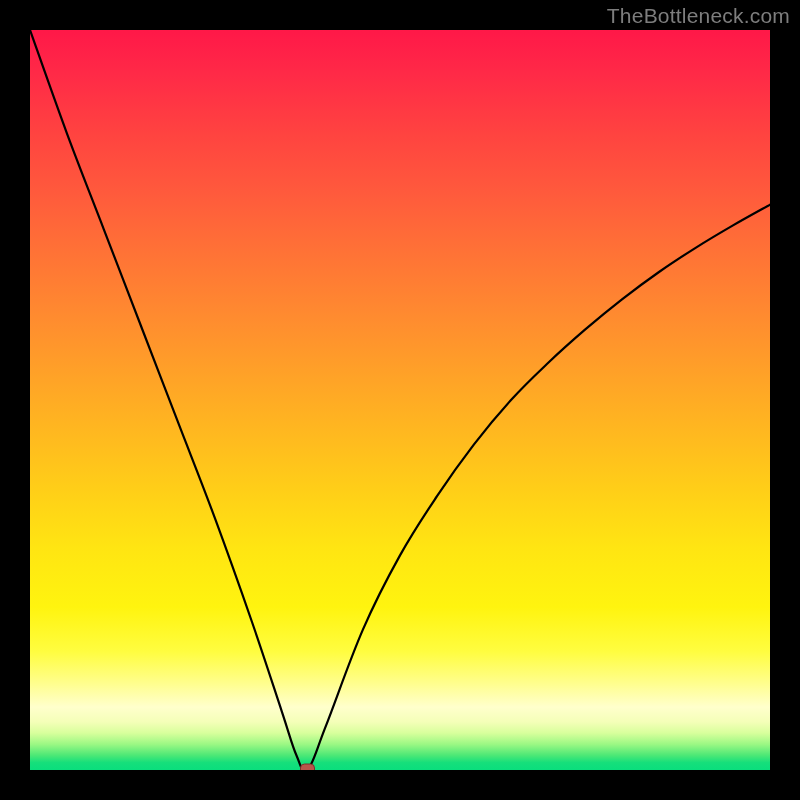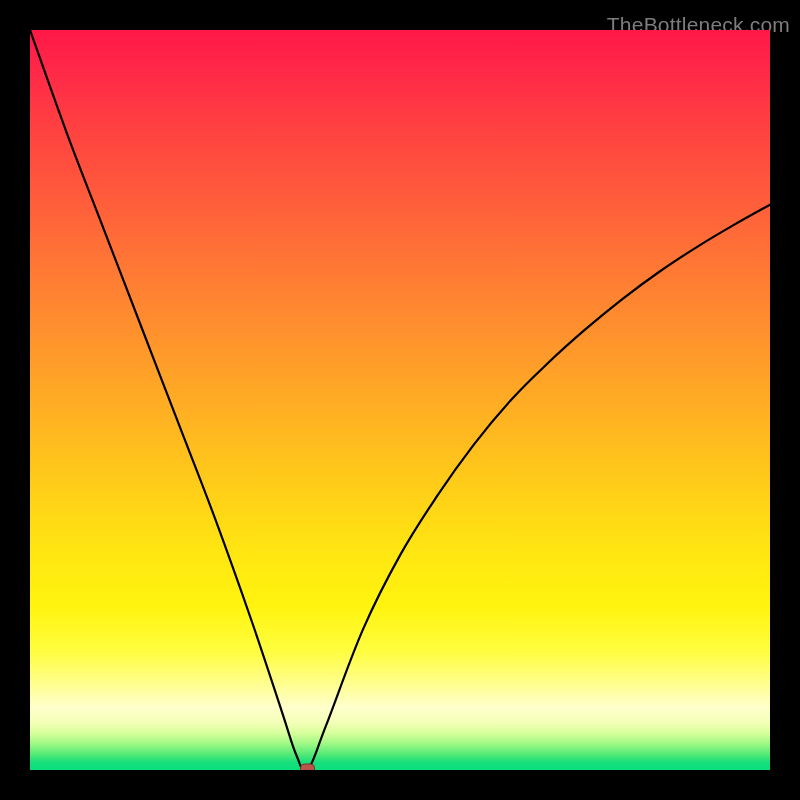--- a/index.html
+++ b/index.html
@@ -54,21 +54,21 @@
   }
   .curve-svg {
     position: absolute;
     left: 0; top: 0;
     width: 740px;
     height: 740px;
     overflow: visible;
   }
   .watermark {
     position: absolute;
-    top: 13px;
+    top: 4px;
     right: 10px;
     color: #7d7d7d;
     font-size: 21px;
     font-weight: 400;
     letter-spacing: 0.2px;
     user-select: none;
   }
 </style>
 </head>
 <body>

